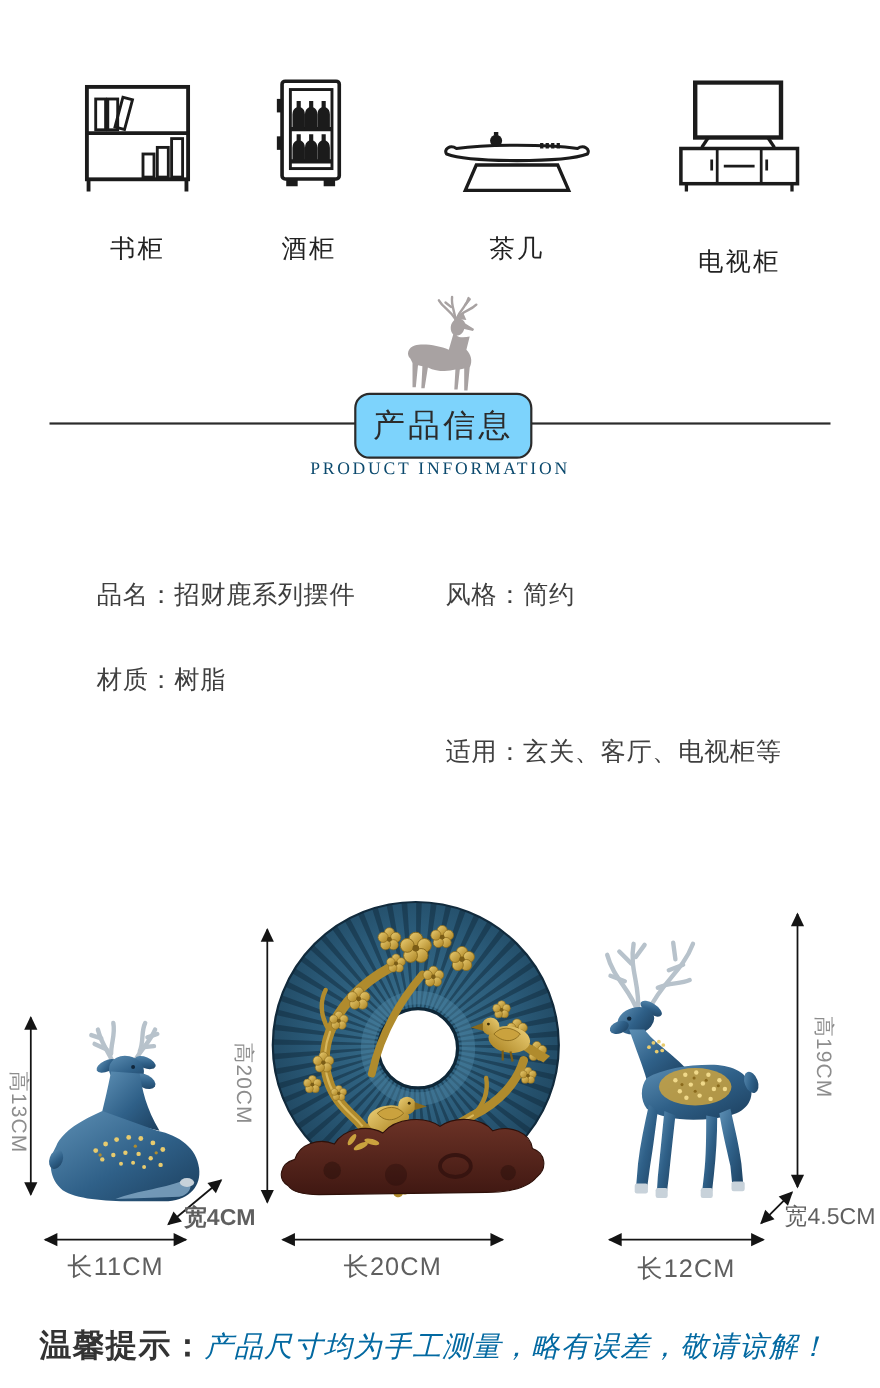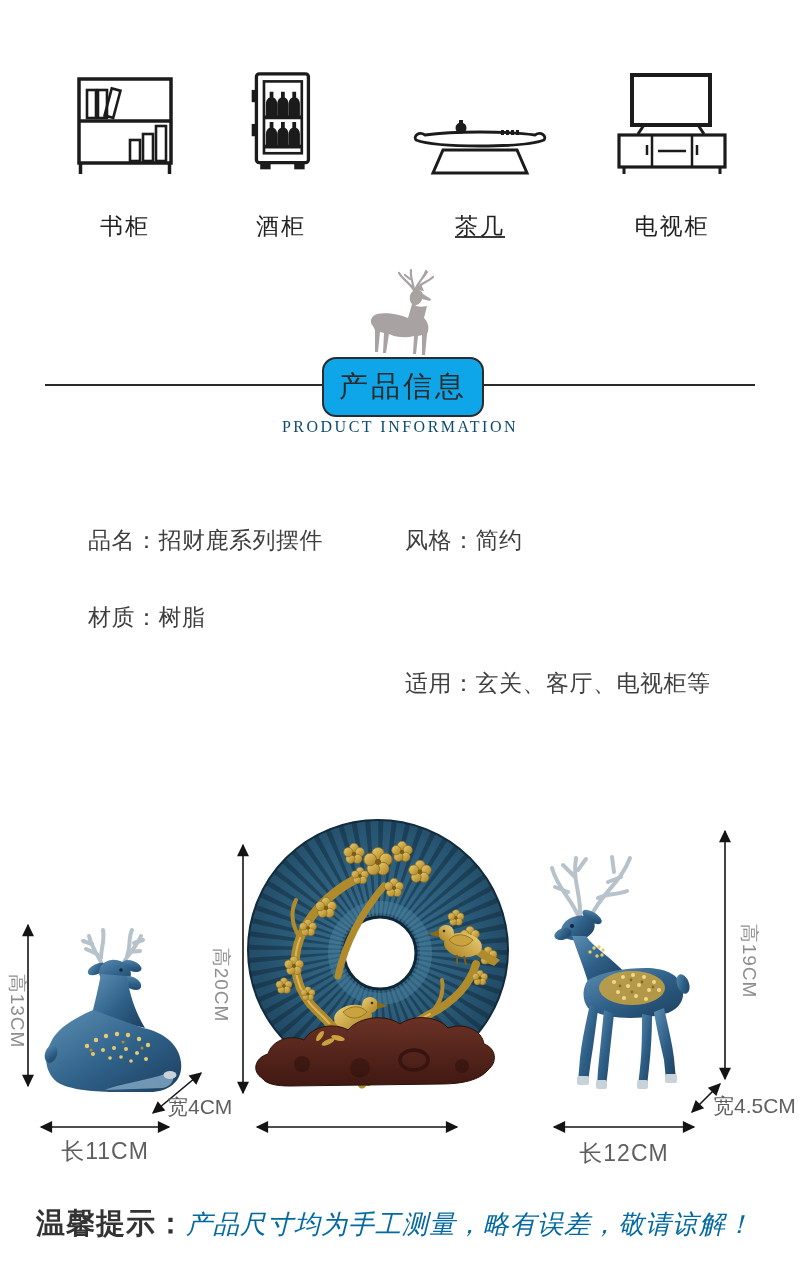--- a/index.html
+++ b/index.html
@@ -5,21 +5,21 @@
   html,body{margin:0;padding:0;background:#ffffff;}
   .page{position:relative;width:800px;height:1262px;background:#fff;overflow:hidden;
         font-family:"Liberation Sans","DejaVu Sans",sans-serif;color:#3a3a3a;}
   .abs{position:absolute;}
   
   .icon-col{position:absolute;top:68px;width:150px;display:flex;flex-direction:column;align-items:center;}
   .icon-box{height:107px;display:flex;align-items:flex-end;justify-content:center;}
   .icon-label{margin-top:36px;font-size:23px;letter-spacing:2px;color:#222;}
   
   .header-line{position:absolute;left:45px;top:384px;width:710px;height:2px;background:#2b2b2b;}
-  .header-pill{position:absolute;left:322px;top:357px;width:158px;height:56px;background:#0ea5e9;
+  .header-pill{position:absolute;left:322px;top:357px;width:158px;height:56px;background:#7dd3fc;
                border:2px solid #2b2b2b;border-radius:14px;display:flex;align-items:center;justify-content:center;}
   .header-pill span{font-size:29px;letter-spacing:3px;color:#2b2b2b;font-weight:500;}
   .header-sub{position:absolute;left:250px;top:418px;width:300px;text-align:center;
               font-family:"Liberation Serif","DejaVu Serif",serif;font-size:16px;letter-spacing:2.5px;color:#0c4a6e;}
   
   .spec{position:absolute;font-size:23px;color:#3f3f3f;letter-spacing:0.5px;white-space:nowrap;}
   
   .vlabel{position:absolute;width:96px;text-align:center;transform:rotate(90deg);
           font-size:19px;color:#8d8d8d;letter-spacing:1px;white-space:nowrap;}
   .wlabel{position:absolute;font-size:21px;color:#5f5f5f;white-space:nowrap;}
@@ -82,39 +82,39 @@
           <rect x="35" y="14" width="9" height="28" transform="rotate(15 39 28)"></rect>
           <rect x="57" y="65" width="10" height="21"></rect>
           <rect x="70" y="59" width="10" height="27"></rect>
           <rect x="83" y="51" width="10" height="35"></rect>
         </g>
       </svg>
     </div>
     <div class="icon-label">书柜</div>
   </div>
 
-  <div class="icon-col" style="left:405px;text-decoration:underline;">
+  <div class="icon-col" style="left:395px;">
     <div class="icon-box">
       <svg width="134" height="58" viewBox="0 0 134 58">
         <path d="M3,23 C0,19 6,14 12,18 C40,14 94,14 122,18 C128,14 134,19 131,23 C110,31 24,31 3,23 Z" fill="none" stroke="#1b1b1b" stroke-width="2.8"></path>
         <circle cx="48" cy="11" r="5.5" fill="#1b1b1b"></circle>
         <rect x="46" y="3" width="4" height="3" fill="#1b1b1b"></rect>
         <g fill="#1b1b1b">
           <rect x="88" y="13" width="3" height="5"></rect>
           <rect x="93" y="13" width="3" height="5"></rect>
           <rect x="98" y="13" width="3" height="5"></rect>
           <rect x="103" y="13" width="3" height="5"></rect>
         </g>
         <path d="M30,33 L104,33 L114,56 L20,56 Z" fill="none" stroke="#1b1b1b" stroke-width="3"></path>
       </svg>
     </div>
     <div class="icon-label">茶几</div>
   </div>
 
-  <div class="icon-col" style="left:597px;">
+  <div class="icon-col" style="left:597px;gap:11px;">
     <div class="icon-box">
       <svg width="112" height="102" viewBox="0 0 112 102">
         <rect x="16" y="2" width="78" height="50" fill="none" stroke="#1b1b1b" stroke-width="4"></rect>
         <line x1="28" y1="52" x2="22" y2="61" stroke="#1b1b1b" stroke-width="3"></line>
         <line x1="82" y1="52" x2="88" y2="61" stroke="#1b1b1b" stroke-width="3"></line>
         <rect x="3" y="62" width="106" height="32" fill="none" stroke="#1b1b1b" stroke-width="3.2"></rect>
         <line x1="36" y1="62" x2="36" y2="94" stroke="#1b1b1b" stroke-width="2.5"></line>
         <line x1="76" y1="62" x2="76" y2="94" stroke="#1b1b1b" stroke-width="2.5"></line>
         <line x1="31" y1="72" x2="31" y2="82" stroke="#1b1b1b" stroke-width="2.5"></line>
         <line x1="81" y1="72" x2="81" y2="82" stroke="#1b1b1b" stroke-width="2.5"></line>
@@ -209,21 +209,21 @@
     </g>
   </svg>
 
   <svg class="abs" style="left:21px;top:918px;" width="14" height="175">
     <line x1="7" y1="7" x2="7" y2="168" stroke="#141414" stroke-width="1.6" marker-start="url(#ah)" marker-end="url(#ah)"></line>
   </svg>
   <div class="vlabel" style="left:-31px;top:998px;">高13CM</div>
   <svg class="abs" style="left:146px;top:1066px;" width="62" height="54">
     <line x1="7" y1="47" x2="55" y2="7" stroke="#141414" stroke-width="1.6" marker-start="url(#ah)" marker-end="url(#ah)"></line>
   </svg>
-  <div class="wlabel" style="left:167px;top:1093px;">宽4CM</div>
+  <div class="wlabel" style="left:167px;top:1093px;font-weight:bold;">宽4CM</div>
   <svg class="abs" style="left:34px;top:1120px;" width="142" height="14">
     <line x1="7" y1="7" x2="135" y2="7" stroke="#141414" stroke-width="1.6" marker-start="url(#ah)" marker-end="url(#ah)"></line>
   </svg>
   <div class="llabel" style="left:34px;top:1136px;width:142px;">长11CM</div>
 
   <svg class="abs" style="left:242px;top:816px;" width="272" height="292" viewBox="0 0 272 292">
     <defs>
       <radialGradient id="discG" cx="0.5" cy="0.45" r="0.65">
         <stop offset="0" stop-color="#3a7290"></stop>
         <stop offset="0.55" stop-color="#2a5a78"></stop>
@@ -308,20 +308,21 @@
     </g>
   </svg>
 
   <svg class="abs" style="left:236px;top:838px;" width="14" height="262">
     <line x1="7" y1="7" x2="7" y2="255" stroke="#141414" stroke-width="1.6" marker-start="url(#ah)" marker-end="url(#ah)"></line>
   </svg>
   <div class="vlabel" style="left:173px;top:972px;">高20CM</div>
   <svg class="abs" style="left:250px;top:1120px;" width="214" height="14">
     <line x1="7" y1="7" x2="207" y2="7" stroke="#141414" stroke-width="1.6" marker-start="url(#ah)" marker-end="url(#ah)"></line>
   </svg>
+  <div class="llabel" style="left:250px;top:1136px;width:214px;">长20CM</div>
 
   <svg class="abs" style="left:528px;top:836px;" width="186" height="278" viewBox="0 0 186 278">
     <defs>
       <linearGradient id="stG" x1="0" y1="0" x2="1" y2="1">
         <stop offset="0" stop-color="#55marr"></stop>
       </linearGradient>
       <linearGradient id="stG2" x1="0" y1="0" x2="1" y2="1">
         <stop offset="0" stop-color="#5d8fb4"></stop>
         <stop offset="0.5" stop-color="#2f6088"></stop>
         <stop offset="1" stop-color="#1c3f5e"></stop>

